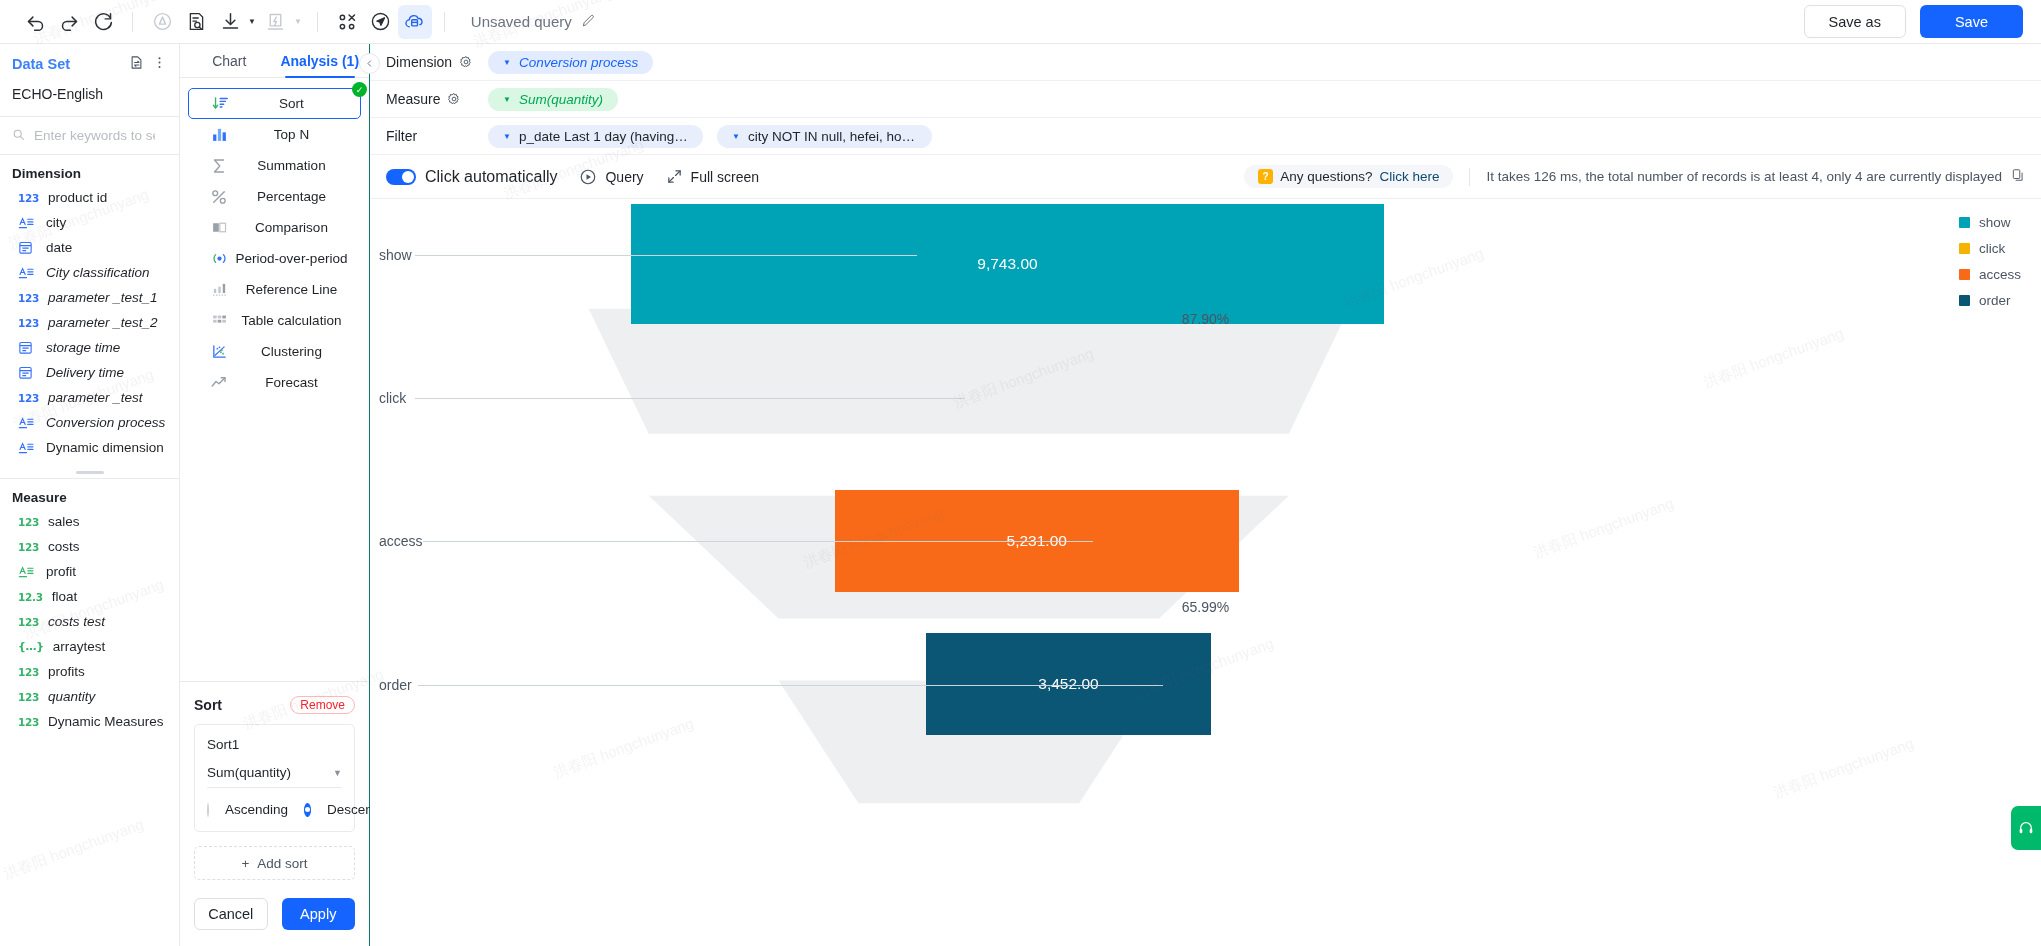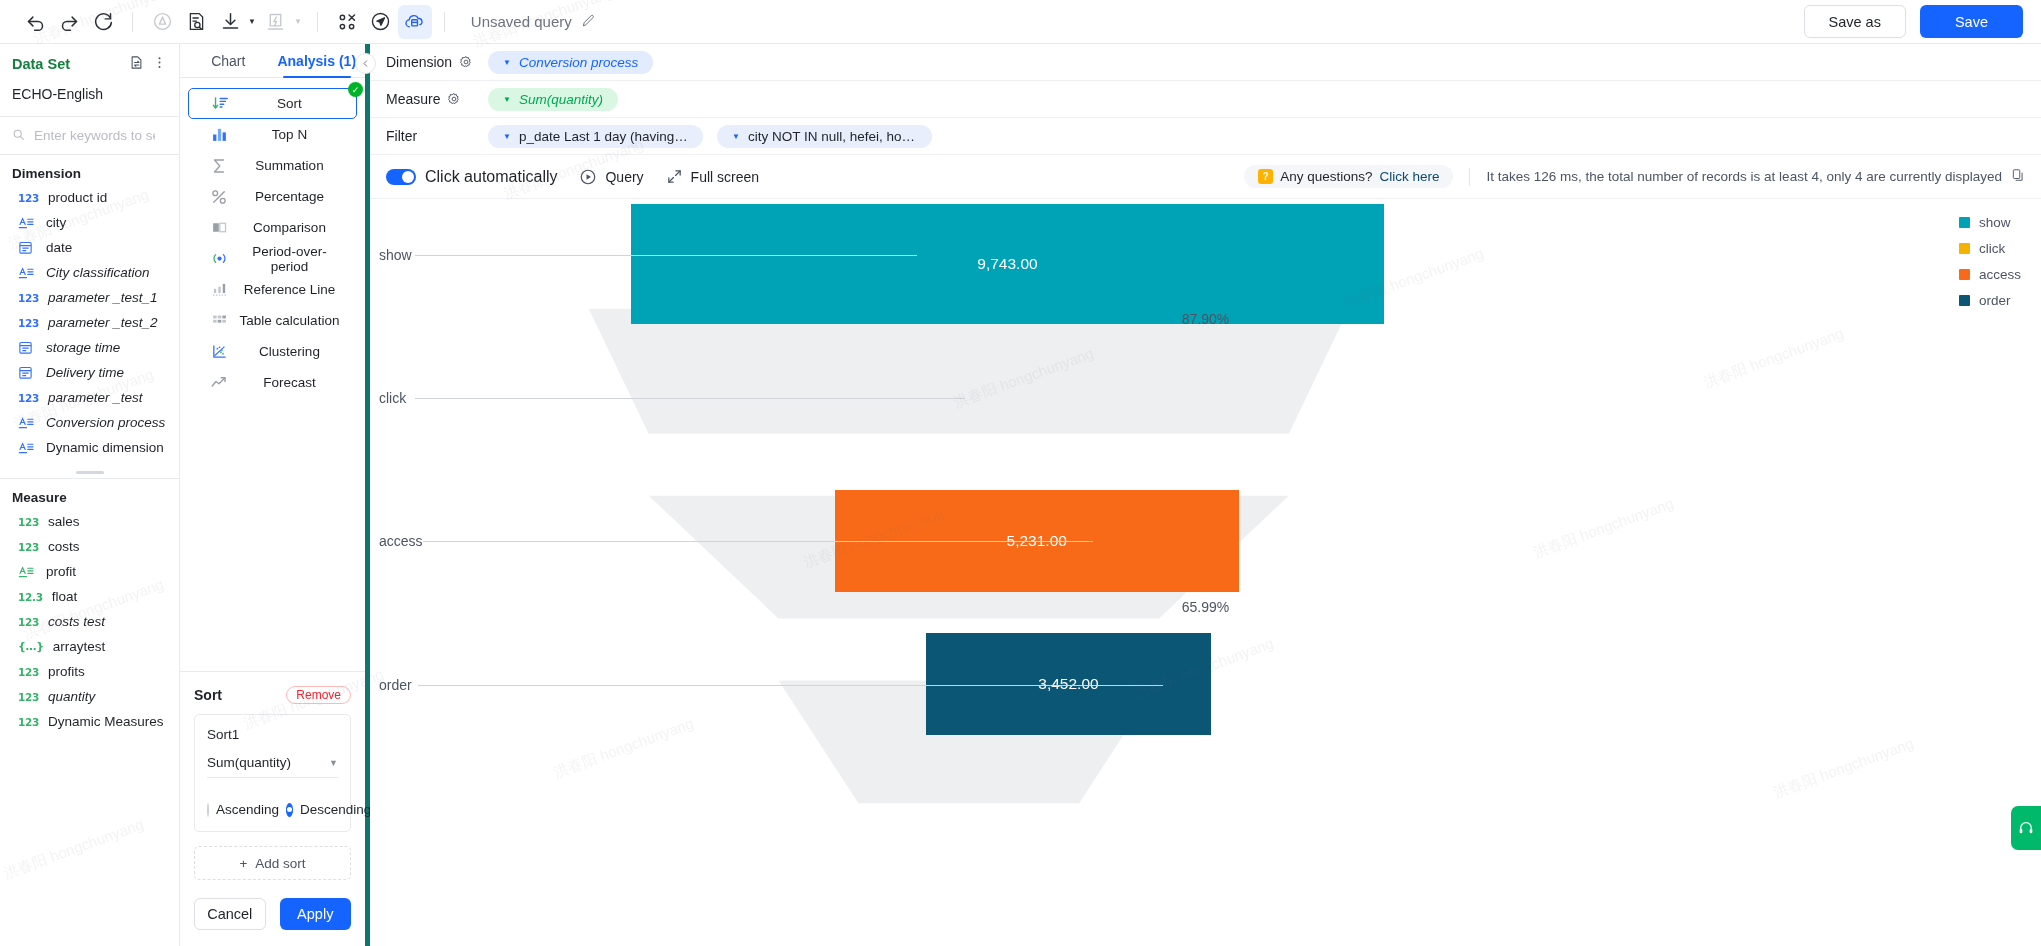--- a/index.html
+++ b/index.html
@@ -54,21 +54,21 @@
   .sidebar {
     width: 180px; min-width: 180px;
     border-right: 1px solid #e8eaed;
     display: flex; flex-direction: column;
     background: #fff;
   }
   .ds-header {
     height: 30px; display: flex; align-items: center;
     padding: 10px 12px 0 12px;
   }
-  .ds-title { font-size: 14.5px; font-weight: bold; color: #15803d; }
+  .ds-title { font-size: 14.5px; font-weight: bold; color: #3b82f6; }
   .ds-header-icons { margin-left: auto; display: flex; align-items: center; gap: 8px; color: #4b5563; }
   .ds-name { font-size: 14px; padding: 12px 12px 14px 12px; color: #1f2329; }
   .ds-divider { height: 1px; background: #e8eaed; }
   .search-row {
     display: flex; align-items: center; gap: 7px;
     padding: 10px 12px; color: #b8bcc3; font-size: 13.5px;
     border-bottom: 1px solid #e8eaed;
   }
   .search-row input {
     border: none; outline: none; font-size: 13.5px; width: 125px;
@@ -94,21 +94,21 @@
   .ftype.mea { color: #34b369; }
   .ftype svg { display: block; }
   .panel-handle {
     width: 28px; height: 3px; background: #d4d7dd; border-radius: 2px;
     margin: 9px auto 4px auto;
   }
 
   
   .analysis {
     width: 190px; min-width: 190px;
-    border-right: 5px solid #0f766e;
+    border-right: 1px solid #0f766e;
     display: flex; flex-direction: column; background: #fff;
   }
   .an-tabs {
     display: flex; align-items: center; height: 34px;
     border-bottom: 1px solid #e8eaed; padding: 0 4px; position: relative;
   }
   .an-tab {
     flex: 1; text-align: center; font-size: 14px; color: #4b5563;
     cursor: pointer; height: 100%; display: flex; align-items: center; justify-content: center;
     position: relative;
@@ -152,21 +152,21 @@
   .sort-card {
     margin: 0 14px; border: 1px solid #e8eaed; border-radius: 5px;
     padding: 12px 12px 14px 12px;
   }
   .sort-card-title { font-size: 13.5px; margin-bottom: 13px; }
   .sort-select {
     display: flex; align-items: center; font-size: 13.5px; color: #1f2329;
     border-bottom: 1px solid #e8eaed; padding-bottom: 7px; cursor: pointer;
   }
   .sort-select .chev { margin-left: auto; font-size: 9px; color: #8a8f99; }
-  .radio-row { display: flex; align-items: center; gap: 7px; margin-top: 24px; font-size: 13.5px; }
+  .radio-row { display: flex; align-items: center; gap: 16px; margin-top: 14px; font-size: 13.5px; }
   .radio {
     width: 14px; height: 14px; border-radius: 50%;
     border: 1.4px solid #cdd0d6; background: #fff;
     display: inline-flex; align-items: center; justify-content: center;
   }
   .radio.on { border-color: #1664ff; background: #1664ff; }
   .radio.on::after { content: ""; width: 5px; height: 5px; border-radius: 50%; background: #fff; }
   .add-sort {
     margin: 14px 14px 0 14px; height: 34px;
     border: 1px dashed #dcdfe5; border-radius: 5px;

